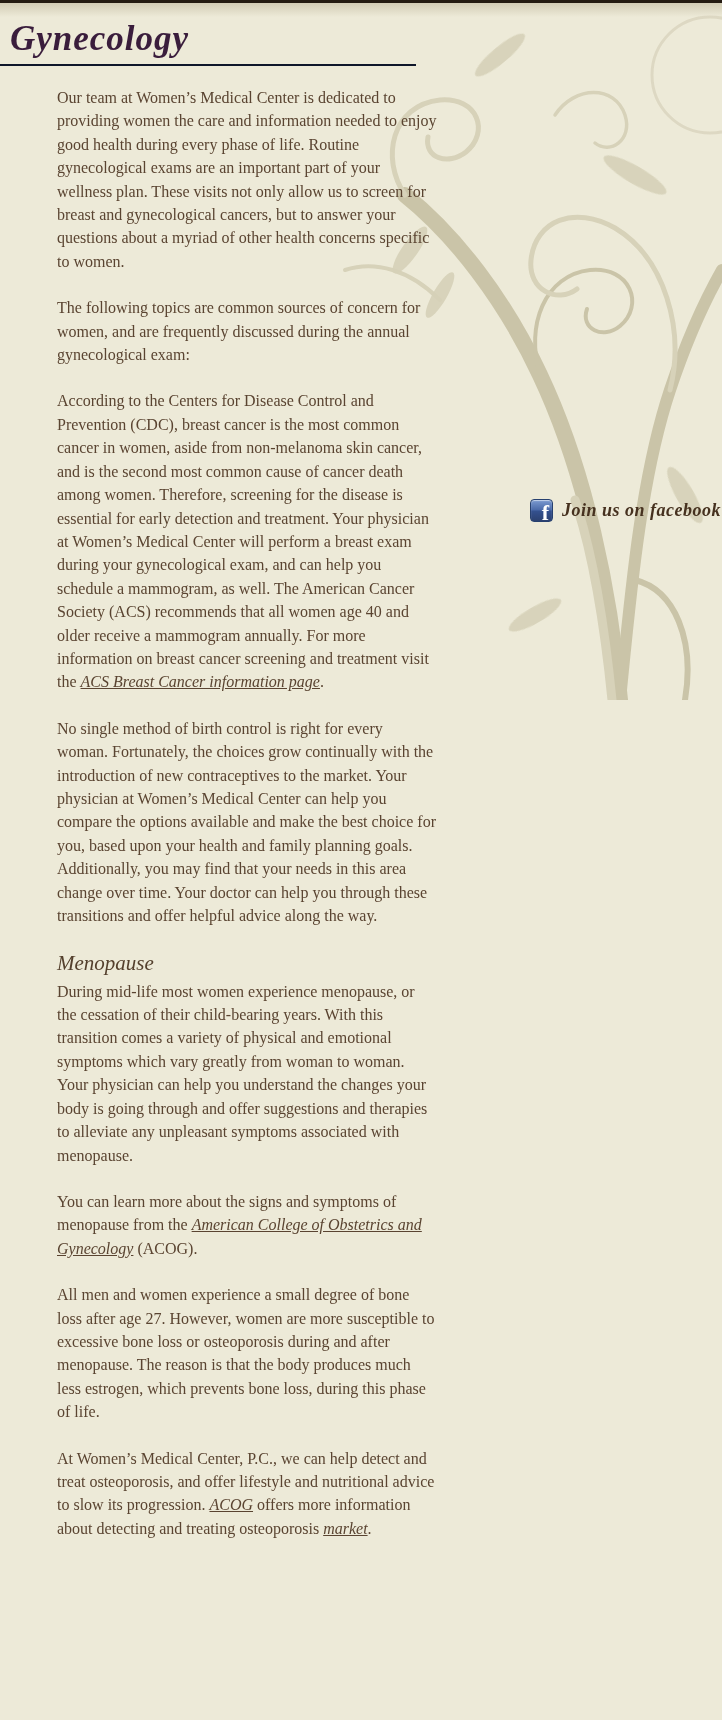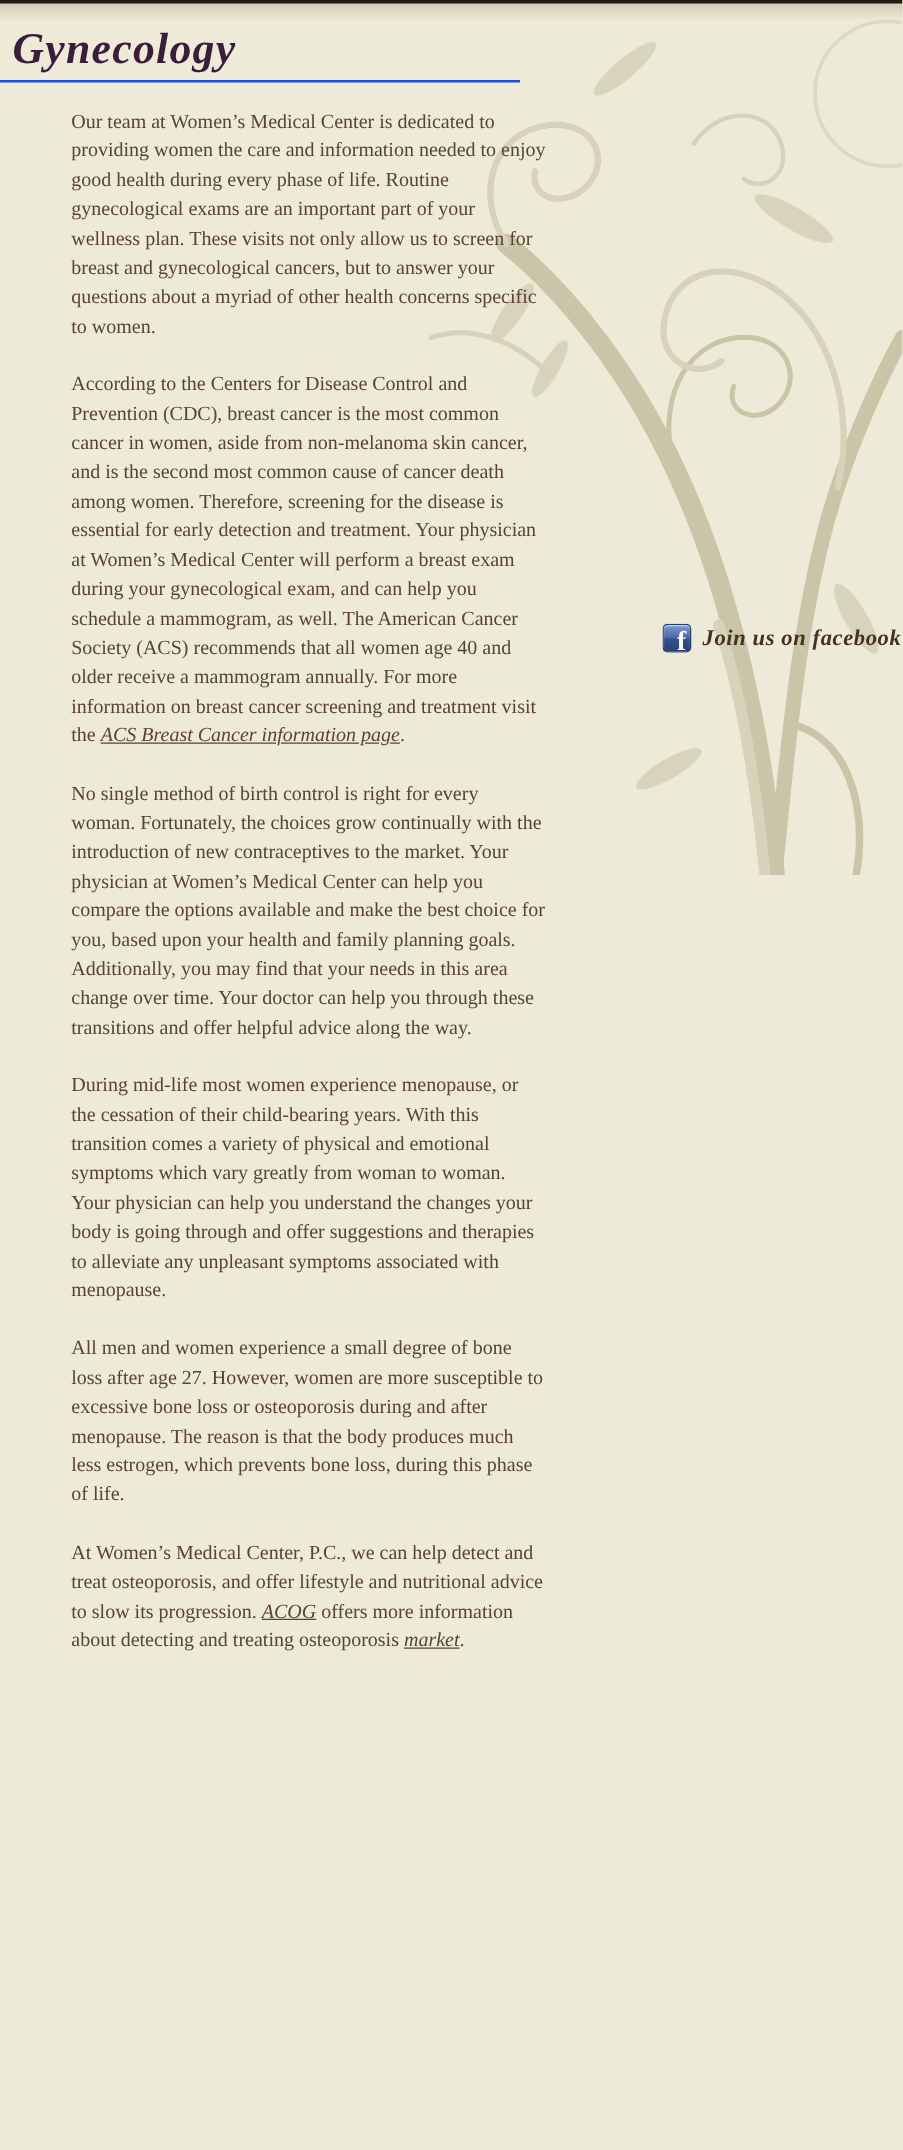--- a/index.html
+++ b/index.html
@@ -10,21 +10,21 @@
     position:relative; overflow:hidden;
   }
   .top-rule { position:absolute; top:0; left:0; right:0; height:3px; background:#241B12; z-index:3; }
   .top-shade { position:absolute; top:3px; left:0; right:0; height:14px;
     background:linear-gradient(#D2CCB5, rgba(237,234,216,0)); z-index:3; }
 
   .ornament { position:absolute; top:0; left:290px; width:432px; height:700px; z-index:0; }
 
   .page-title-wrap {
     position:absolute; top:20px; left:0; width:406px;
-    border-bottom:2px solid #1d4ed8; padding:0 0 5px 10px; z-index:2;
+    border-bottom:2px solid #0f172a; padding:0 0 5px 10px; z-index:2;
   }
   .page-title {
     font-style:italic; font-weight:bold; font-size:35px;
     color:#3A1D3C; letter-spacing:1px; line-height:1.1;
   }
 
   .content {
     position:absolute; top:86px; left:57px; width:380px;
     color:#5A4431; font-size:16px; line-height:23.4px; z-index:2;
   }
@@ -80,23 +80,26 @@
     <ellipse cx="245" cy="615" rx="30" ry="8" transform="rotate(-30 245 615)"></ellipse>
   </g>
 </svg>
 
 <div class="page-title-wrap">
   <span class="page-title">Gynecology</span>
 </div>
 
 <div class="content">
     <p><span>Our team at Women’s Medical Center is dedicated to providing women the care and information needed to enjoy good health during every phase of life. Routine gynecological exams are an important part of your wellness plan. These visits not only allow us to screen for breast and gynecological cancers, but to answer your questions about a myriad of other health concerns specific to women.</span></p>
+    <p><span>The following topics are common sources of concern for women, and are frequently discussed during the annual gynecological exam:</span></p>
     <p><span>According to the Centers for Disease Control and Prevention (CDC), breast cancer is the most common cancer in women, aside from non-melanoma skin cancer, and is the second most common cause of cancer death among women. Therefore, screening for the disease is essential for early detection and treatment. Your physician at Women’s Medical Center will perform a breast exam during your gynecological exam, and can help you schedule a mammogram, as well. The American Cancer Society (ACS) recommends that all women age 40 and older receive a mammogram annually. For more information on breast cancer screening and treatment visit the </span><a class="text-link" href="#">ACS Breast Cancer information page</a><span>.</span></p>
     <p><span>No single method of birth control is right for every woman. Fortunately, the choices grow continually with the introduction of new contraceptives to the market. Your physician at Women’s Medical Center can help you compare the options available and make the best choice for you, based upon your health and family planning goals. Additionally, you may find that your needs in this area change over time. Your doctor can help you through these transitions and offer helpful advice along the way.</span></p>
+    <h2>Menopause</h2>
     <p><span>During mid-life most women experience menopause, or the cessation of their child-bearing years. With this transition comes a variety of physical and emotional symptoms which vary greatly from woman to woman. Your physician can help you understand the changes your body is going through and offer suggestions and therapies to alleviate any unpleasant symptoms associated with menopause.</span></p>
+    <p><span>You can learn more about the signs and symptoms of menopause from the </span><a class="text-link" href="#">American College of Obstetrics and Gynecology</a><span> (ACOG).</span></p>
     <p><span>All men and women experience a small degree of bone loss after age 27. However, women are more susceptible to excessive bone loss or osteoporosis during and after menopause. The reason is that the body produces much less estrogen, which prevents bone loss, during this phase of life.</span></p>
     <p><span>At Women’s Medical Center, P.C., we can help detect and treat osteoporosis, and offer lifestyle and nutritional advice to slow its progression. </span><a class="text-link" href="#">ACOG</a><span> offers more information about detecting and treating osteoporosis </span><a class="text-link" href="#">market</a><span>.</span></p>
   </div>
 
 <div class="fb-badge">
   <div class="fb-icon">
       <span>f</span>
     </div>
   <span class="fb-label">Join us on facebook</span>
 </div>

